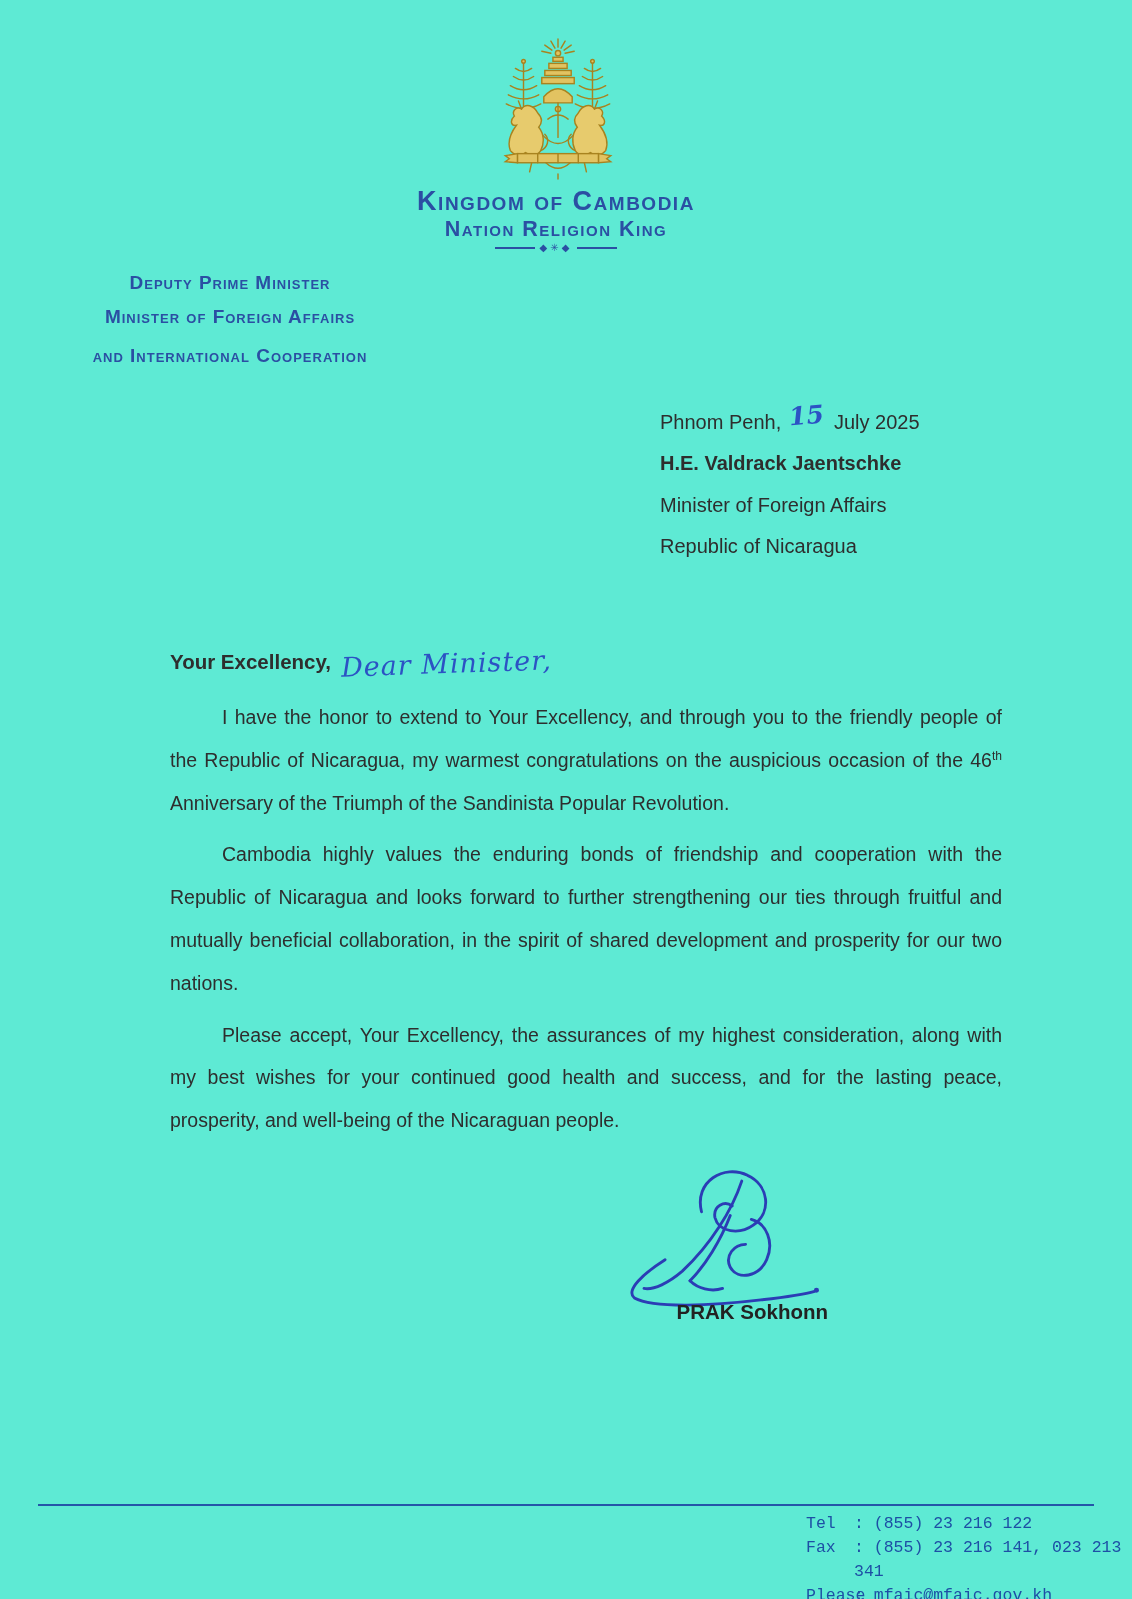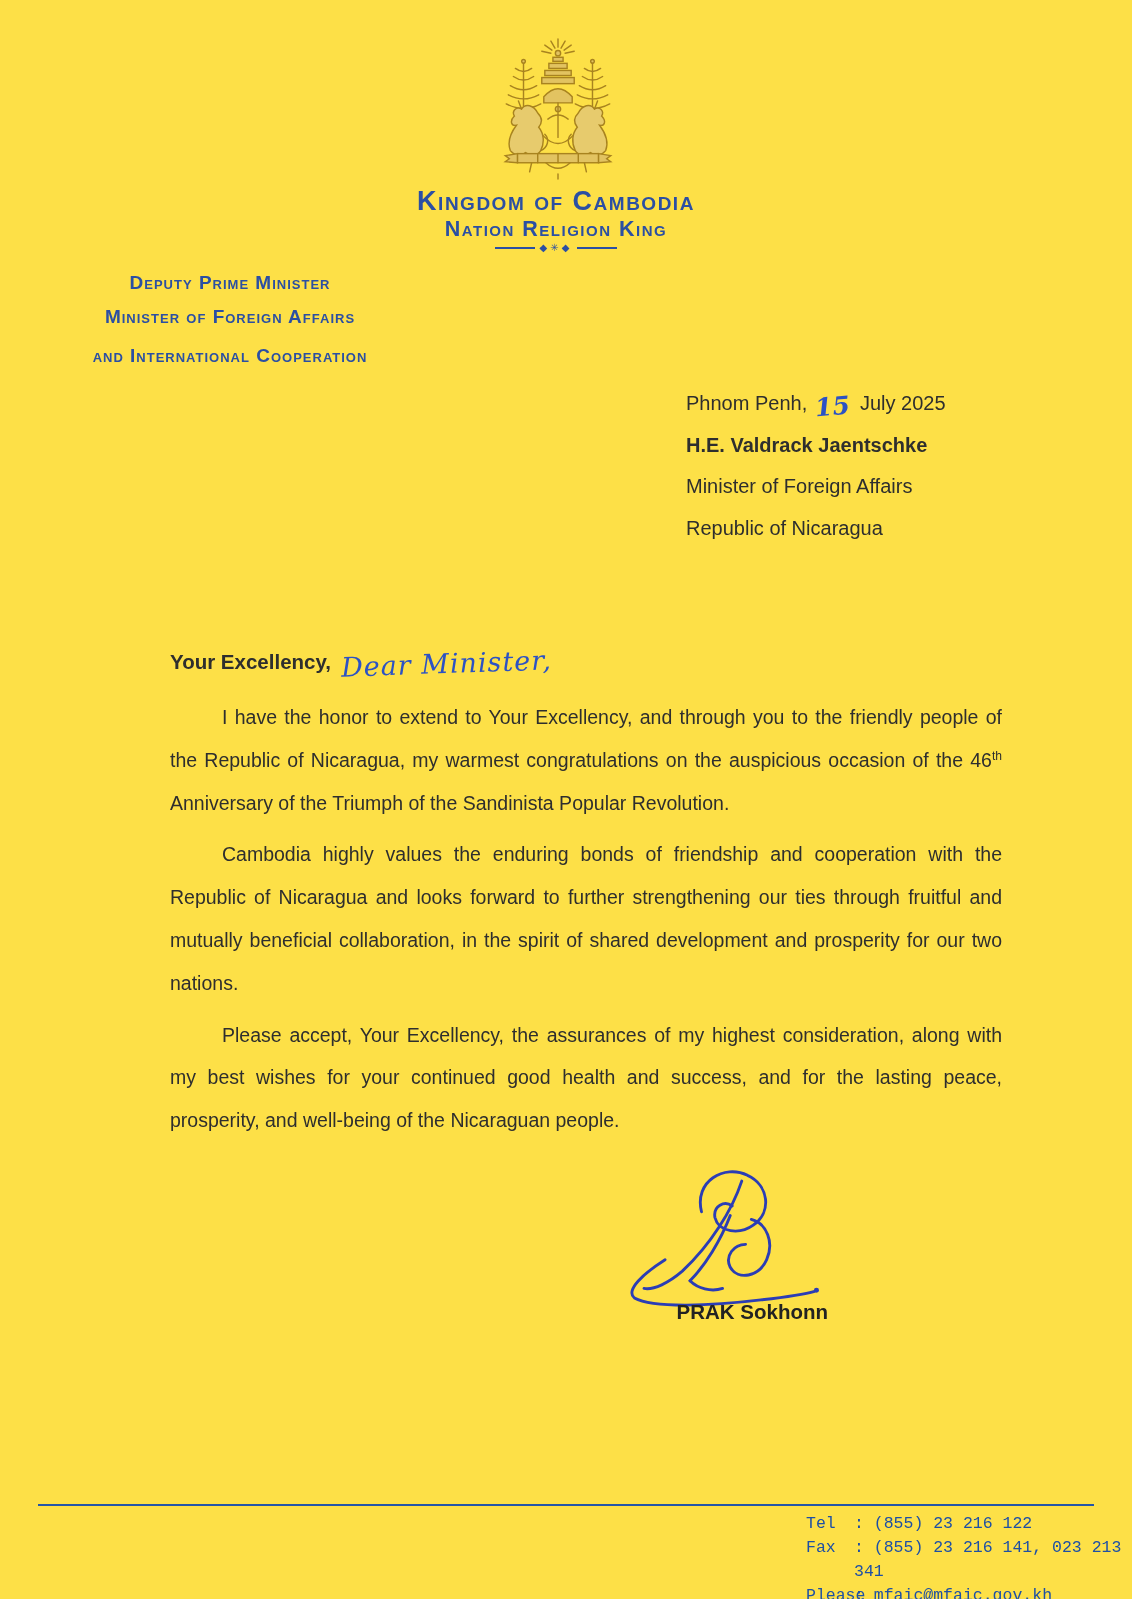--- a/index.html
+++ b/index.html
@@ -1,18 +1,18 @@
 <!DOCTYPE html>
 <html><head>
 <meta charset="utf-8">
 <style>
   html,body { margin:0; padding:0; background:#888; }
   .page {
     position:relative; width:1132px; height:1599px; margin:0 auto;
-    background:#fde047; overflow:hidden;
+    background:#5eead4; overflow:hidden;
     font-family:"Liberation Sans", sans-serif; color:#2e2e2e;
   }
   .abs { position:absolute; }
 
   
   .emblem { left:496px; top:38px; width:124px; height:142px; }
   .kingdom-title {
     left:-10px; top:186px; width:1132px; text-align:center;
     font-variant:small-caps; font-weight:bold; letter-spacing:1.5px;
     font-size:27px; color:#2b4fa3;
@@ -33,21 +33,21 @@
     left:4px; top:272px; width:452px; text-align:center;
     color:#2b4fa3; font-weight:bold; font-variant:small-caps;
     letter-spacing:1px;
   }
   .sender-line1 { font-size:19px; margin-bottom:12px; }
   .sender-line2 { font-size:19px; }
   .sender-line3 { font-size:19px; margin-top:17px; }
 
   
   .date-block { left:660px; top:392px; font-size:20px; }
-  .date-block .row { height:41.5px; display:flex; align-items:flex-start;margin-left:26px; }
+  .date-block .row { height:41.5px; display:flex; align-items:flex-end; }
   .hand {
     font-family:"DejaVu Serif", cursive; font-style:italic;
     color:#2c52c4; display:inline-block;
   }
   .hand-day { font-size:25px; transform:rotate(-5deg); margin:0 10px 4px 8px; font-weight:bold; }
   .bold { font-weight:bold; }
   .underline { text-decoration:underline; text-underline-offset:4px; }
 
   
   .salutation { left:170px; top:648px; font-size:20.5px; font-weight:bold; }

